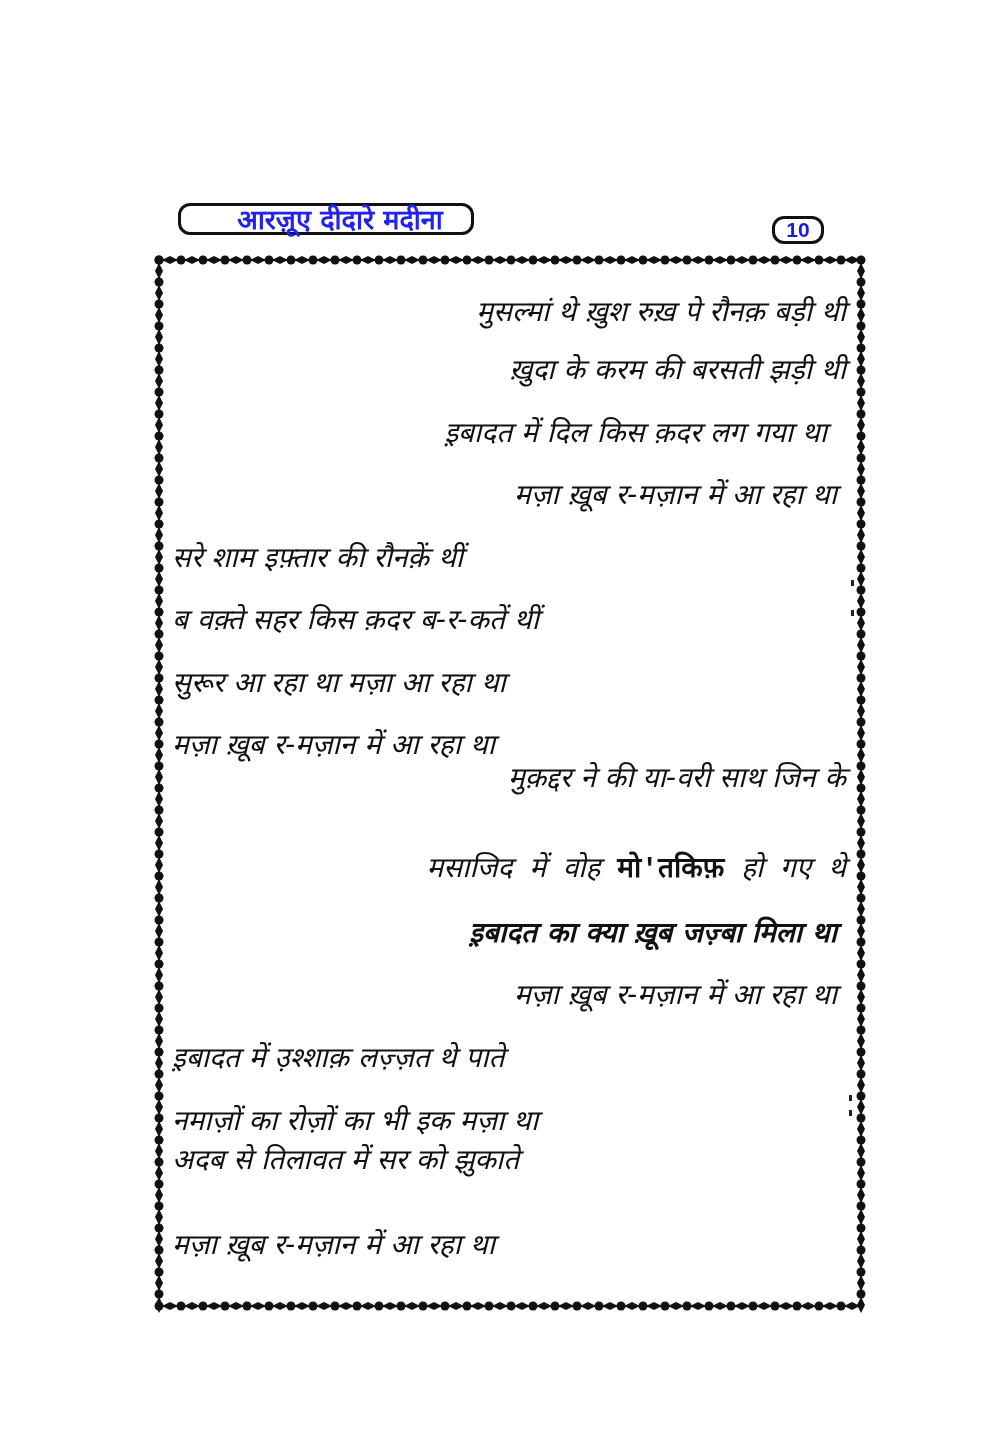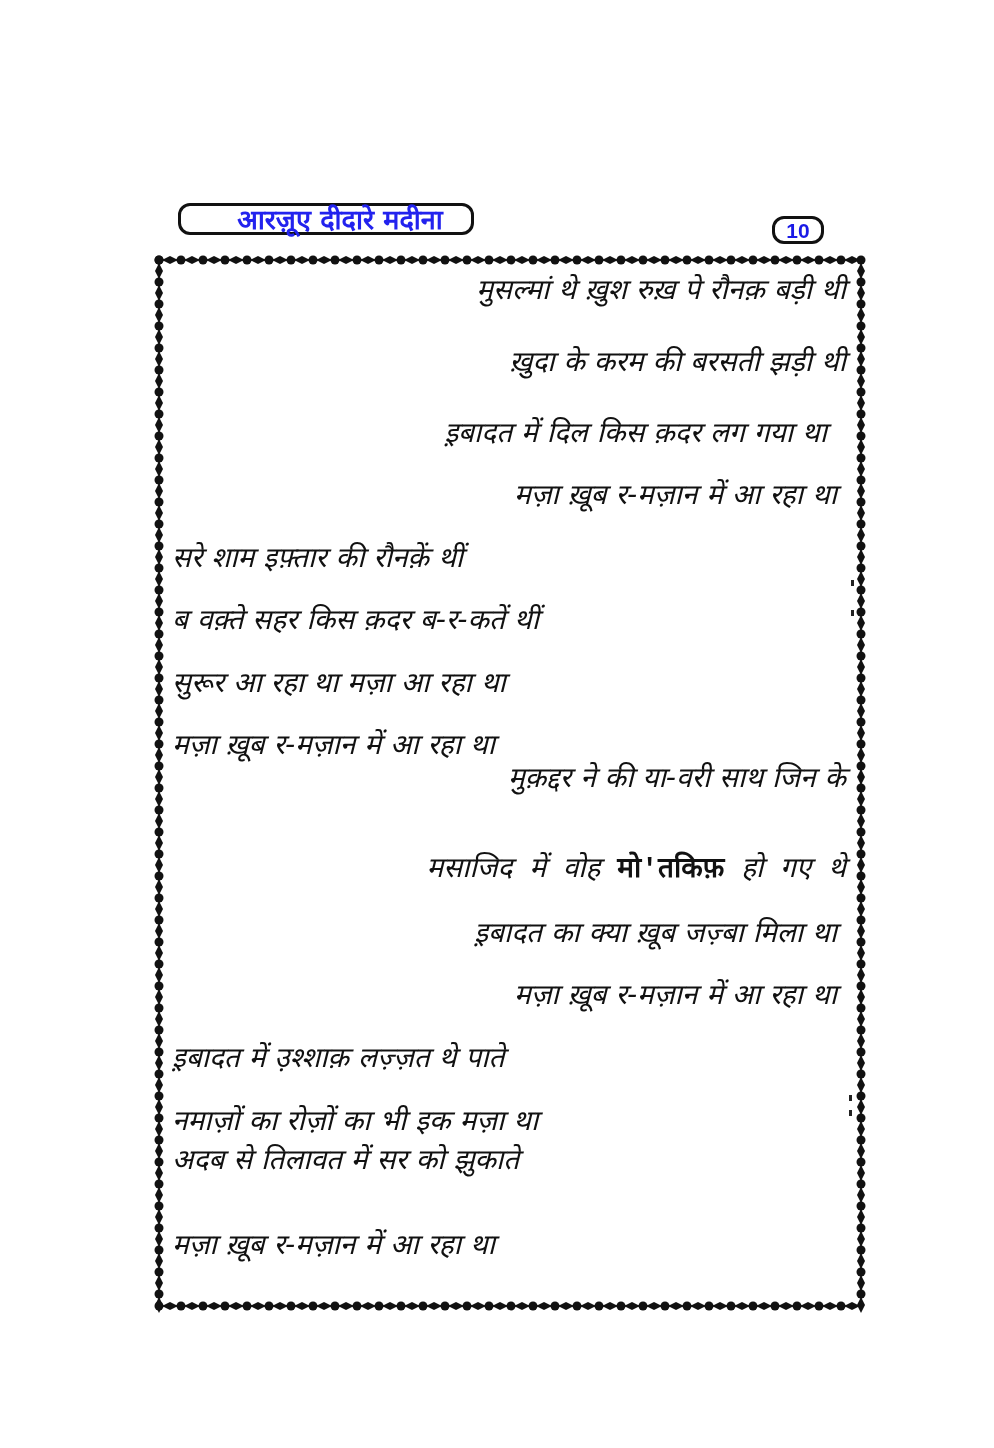--- a/index.html
+++ b/index.html
@@ -41,21 +41,20 @@
     .page-num-box {
       position: absolute;
       left: 772px;
       top: 216px;
       width: 52px;
       height: 28px;
       border: 3px solid #111;
       border-radius: 12px;
       box-sizing: border-box;
       display: flex;
-      align-items: center;
       justify-content: center;
     }
     .page-num {
       font-family: "Liberation Sans", sans-serif;
       font-weight: bold;
       font-size: 21px;
       color: #1a1ae6;
       line-height: 1;
     }
     
@@ -433,37 +432,37 @@
       <circle cx="706" cy="1016" r="4.5" fill="#111111"></circle>
       <polygon points="4,1019 8,1027 4,1035 0,1027" fill="#111111"></polygon>
       <polygon points="706,1019 710,1027 706,1035 702,1027" fill="#111111"></polygon>
       <circle cx="4" cy="1038" r="4.5" fill="#111111"></circle>
       <circle cx="706" cy="1038" r="4.5" fill="#111111"></circle>
       <polygon points="4,1041 8,1049 4,1057 0,1049" fill="#111111"></polygon>
       <polygon points="706,1041 710,1049 706,1057 702,1049" fill="#111111"></polygon>
     </svg>
 </div>
 
-<div class="verse right" style="top:276px;text-align:right;">मुसल्मां थे ख़ुश रुख़ पे रौनक़ बड़ी थी</div>
-<div class="verse right" style="top:348px;">ख़ुदा के करम की बरसती झड़ी थी</div>
+<div class="verse right" style="top:298px;text-align:right;">मुसल्मां थे ख़ुश रुख़ पे रौनक़ बड़ी थी</div>
+<div class="verse right" style="top:356px;">ख़ुदा के करम की बरसती झड़ी थी</div>
 <div class="verse right" style="top:419px;right:167px;">इ़बादत में दिल किस क़दर लग गया था</div>
 <div class="verse right" style="top:481px;right:157px;">मज़ा ख़ूब र-मज़ान में आ रहा था</div>
 
 <div class="verse left" style="top:544px;font-style:italic;">सरे शाम इफ़्तार की रौनक़ें थीं</div>
 <div class="verse left" style="top:606px;">ब वक़्ते सहर किस क़दर ब-र-कतें थीं</div>
 <div class="verse left" style="top:669px;text-align:center;">सुरूर आ रहा था मज़ा आ रहा था</div>
 <div class="verse left" style="top:731px;">मज़ा ख़ूब र-मज़ान में आ रहा था</div>
 
 <div class="verse right" style="top:764px;">मुक़द्दर ने की या-वरी साथ जिन के</div>
 <div class="verse right" style="top:856px;font-family:Liberation Mono, monospace;">
   <span>मसाजिद में वोह</span>
   <b>मो'तकिफ़</b>
   <span>हो गए थे</span>
 </div>
-<div class="verse right" style="top:919px;right:157px;">इ़बादत का क्या ख़ूब जज़्बा मिला था</div>
+<div class="verse right" style="top:919px;right:157px;font-weight:bold;">इ़बादत का क्या ख़ूब जज़्बा मिला था</div>
 <div class="verse right" style="top:981px;right:157px;">मज़ा ख़ूब र-मज़ान में आ रहा था</div>
 
 <div class="verse left" style="top:1044px;">इ़बादत में उ़श्शाक़ लज़्ज़त थे पाते</div>
 <div class="verse left" style="top:1106px;margin-top:40px;">अदब से तिलावत में सर को झुकाते</div>
 <div class="verse left" style="top:1107px;">नमाज़ों का रोज़ों का भी इक मज़ा था</div>
 <div class="verse left" style="top:1231px;">मज़ा ख़ूब र-मज़ान में आ रहा था</div>
 
 <div class="stray" style="left:851px;top:580px;"></div>
 <div class="stray" style="left:851px;top:610px;"></div>
 <div class="stray" style="left:849px;top:1095px;"></div>

